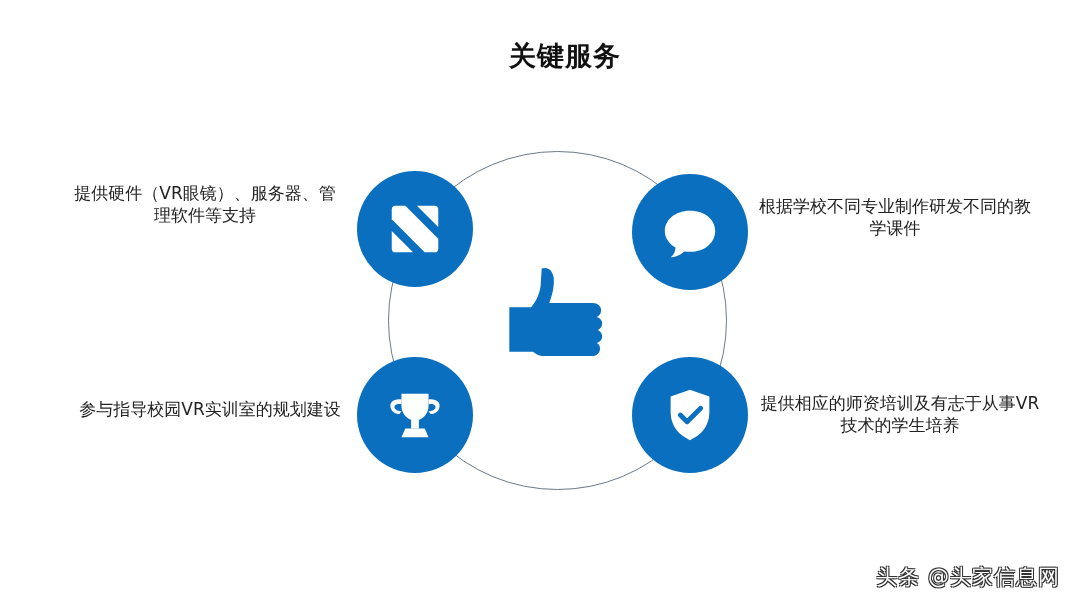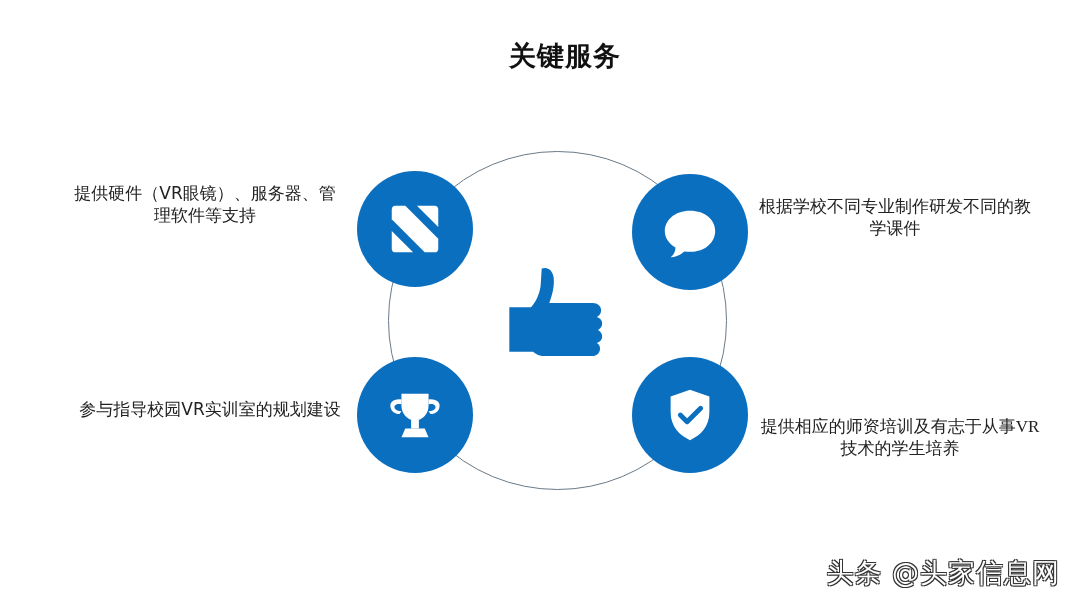--- a/index.html
+++ b/index.html
@@ -7,21 +7,21 @@
            font-family: "DejaVu Sans", "Liberation Sans", sans-serif; color: #222; }
     .title { position: absolute; top: 38px; left: 0; width: 1130px; text-align: center;
              font-size: 27px; font-weight: bold; color: #111; letter-spacing: 1px; }
     .ring { position: absolute; left: 388px; top: 151px; width: 339px; height: 339px;
             border: 1.5px solid #6b7a86; border-radius: 50%; box-sizing: border-box; }
     .node { position: absolute; width: 116px; height: 116px; border-radius: 50%;
             background: #0b6fc0; display: flex; align-items: center; justify-content: center; }
     .node svg { width: 62px; height: 62px; }
     .label { position: absolute; font-size: 17px; line-height: 22px; text-align: center; color: #222; }
     .thumb { position: absolute; left: 505px; top: 262px; width: 108px; height: 108px; }
-    .watermark { position: absolute; right: 20px; bottom: 16px; font-size: 27px; color: #fff;
+    .watermark { position: absolute; right: 20px; bottom: 16px; font-size: 21px; color: #fff;
                  text-shadow: -1px -1px 0 #333, 1px 1px 0 #333, 1px -1px 0 #333, -1px 1px 0 #333; letter-spacing: 1px; }
   </style>
 </head>
 <body>
 
 <div class="title">关键服务</div>
 
 <div class="ring"></div>
 
 <div class="node" style="left:357px;top:171px;">
@@ -50,19 +50,19 @@
   </svg>
 </div>
 <div class="label" style="left:70px;top:398px;width:280px;text-align:center;">参与指导校园VR实训室的规划建设</div>
 
 <div class="node" style="left:632px;top:357px;">
   <svg viewBox="0 0 64 64">
     <path d="M32 6 L52 13 v16 c0 15-9 24-20 29 C21 53 12 44 12 29 V13z" fill="#fff"></path>
     <path d="M22 32 l7 7 l14-14" stroke="#0b6fc0" stroke-width="5" fill="none" stroke-linecap="round" stroke-linejoin="round"></path>
   </svg>
 </div>
-<div class="label" style="left:755px;top:416px;width:290px;font-family:Liberation Serif, serif;">提供相应的师资培训及有志于从事VR技术的学生培养</div>
+<div class="label" style="left:755px;top:392px;width:290px;">提供相应的师资培训及有志于从事VR技术的学生培养</div>
 
 <svg class="thumb" viewBox="0 0 100 100">
   <path d="M34 6 c6-2 10 2 11 8 c1 8-1 16-4 24 h40 c5 0 8 3 8 7 c0 3-2 5-4 6 c3 1 5 3 5 6 c0 3-2 5-4 6 c2 1 4 3 4 6 c0 3-2 5-5 6 c2 1 3 3 3 5 c0 4-3 7-7 7 H36 c-4 0-8-2-10-4 H4 V42 h20 c4-4 8-12 9-20z" fill="#0b6fc0"></path>
 </svg>
 
 <div class="watermark">头条 @头家信息网</div>
 
 </body></html>

